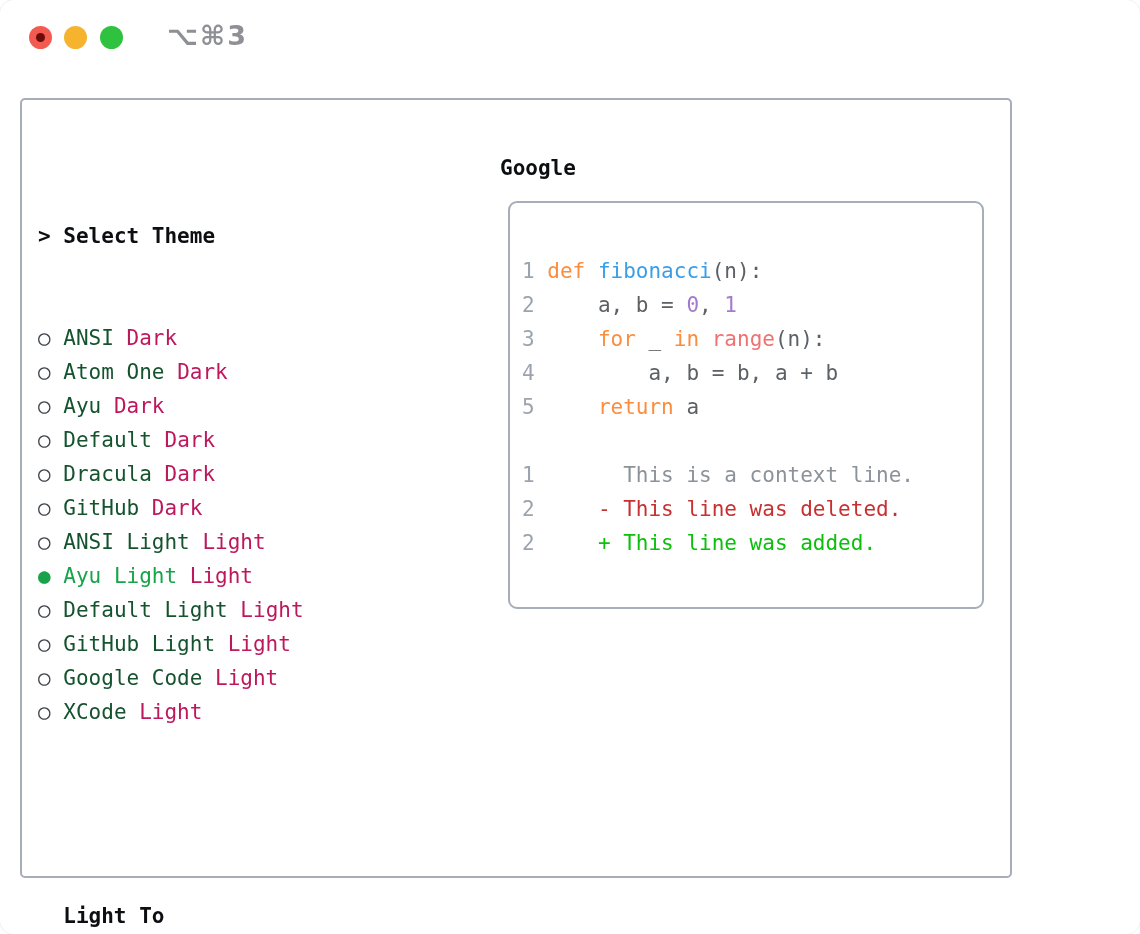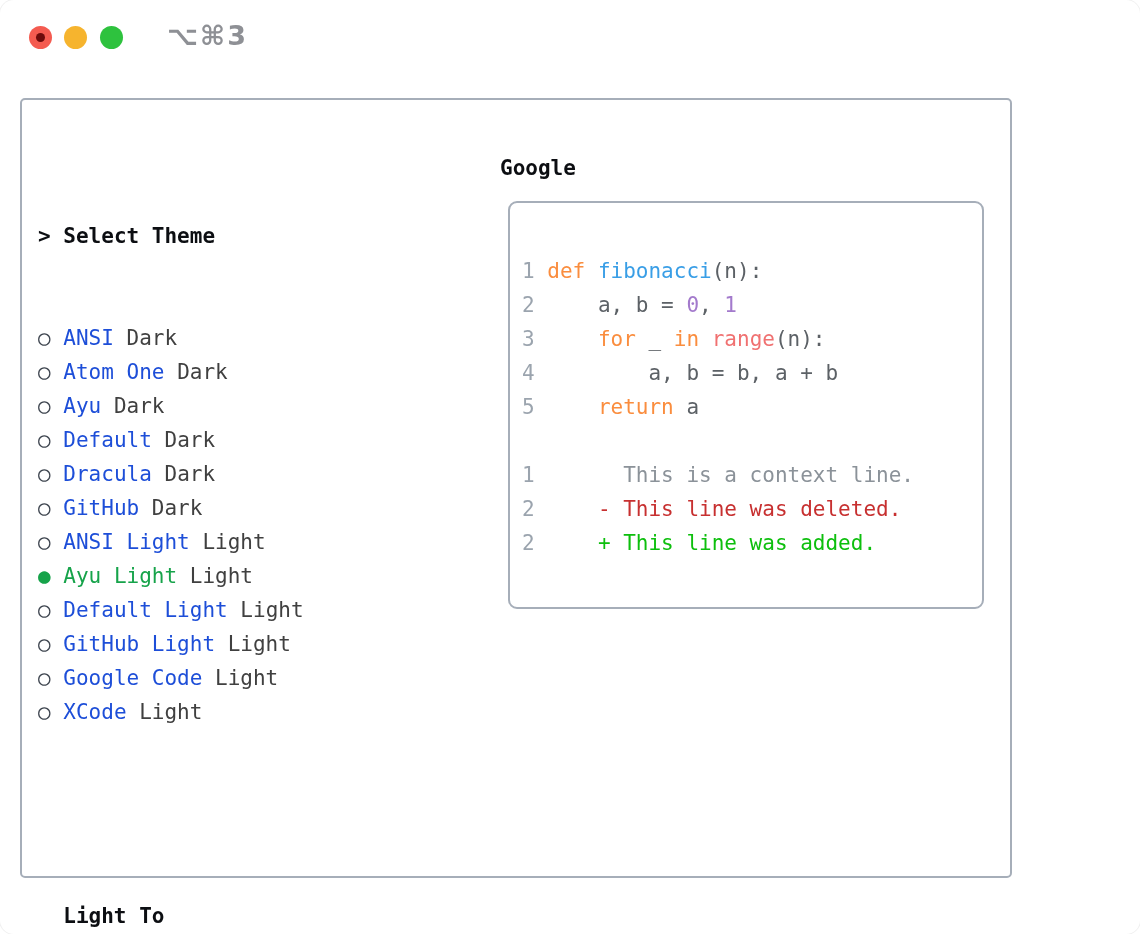--- a/index.html
+++ b/index.html
@@ -21,22 +21,22 @@
   .panel{
     position:absolute;left:20px;top:98px;width:992px;height:780px;
     border:2px solid #a6aeb9;border-radius:5px;box-sizing:border-box;background:#fff;
   }
   .mono{font-family:"DejaVu Sans Mono",monospace;font-size:21px;line-height:34px;white-space:pre;}
   .left-col{position:absolute;left:16px;top:51px;}
   .row{height:34px;}
   .hdr{font-weight:bold;color:#0c0e12;}
   .indent2{padding-left:2ch;}
   .radio{color:#3f4650;}
-  .tname{color:#1d4ed8;}
-  .mutetext{color:#404040;}
+  .tname{color:#14532d;}
+  .mutetext{color:#be185d;}
   .preview-label{position:absolute;left:478px;top:51px;}
   .preview-box{
     position:absolute;left:486px;top:101px;width:476px;height:408px;
     border:2px solid #a6aeb9;border-radius:9px;box-sizing:border-box;background:#fff;
   }
   .code{position:absolute;left:12px;top:51px;}
   .lnum{color:#9ba4ae;}
 </style>
 </head>
 <body>

